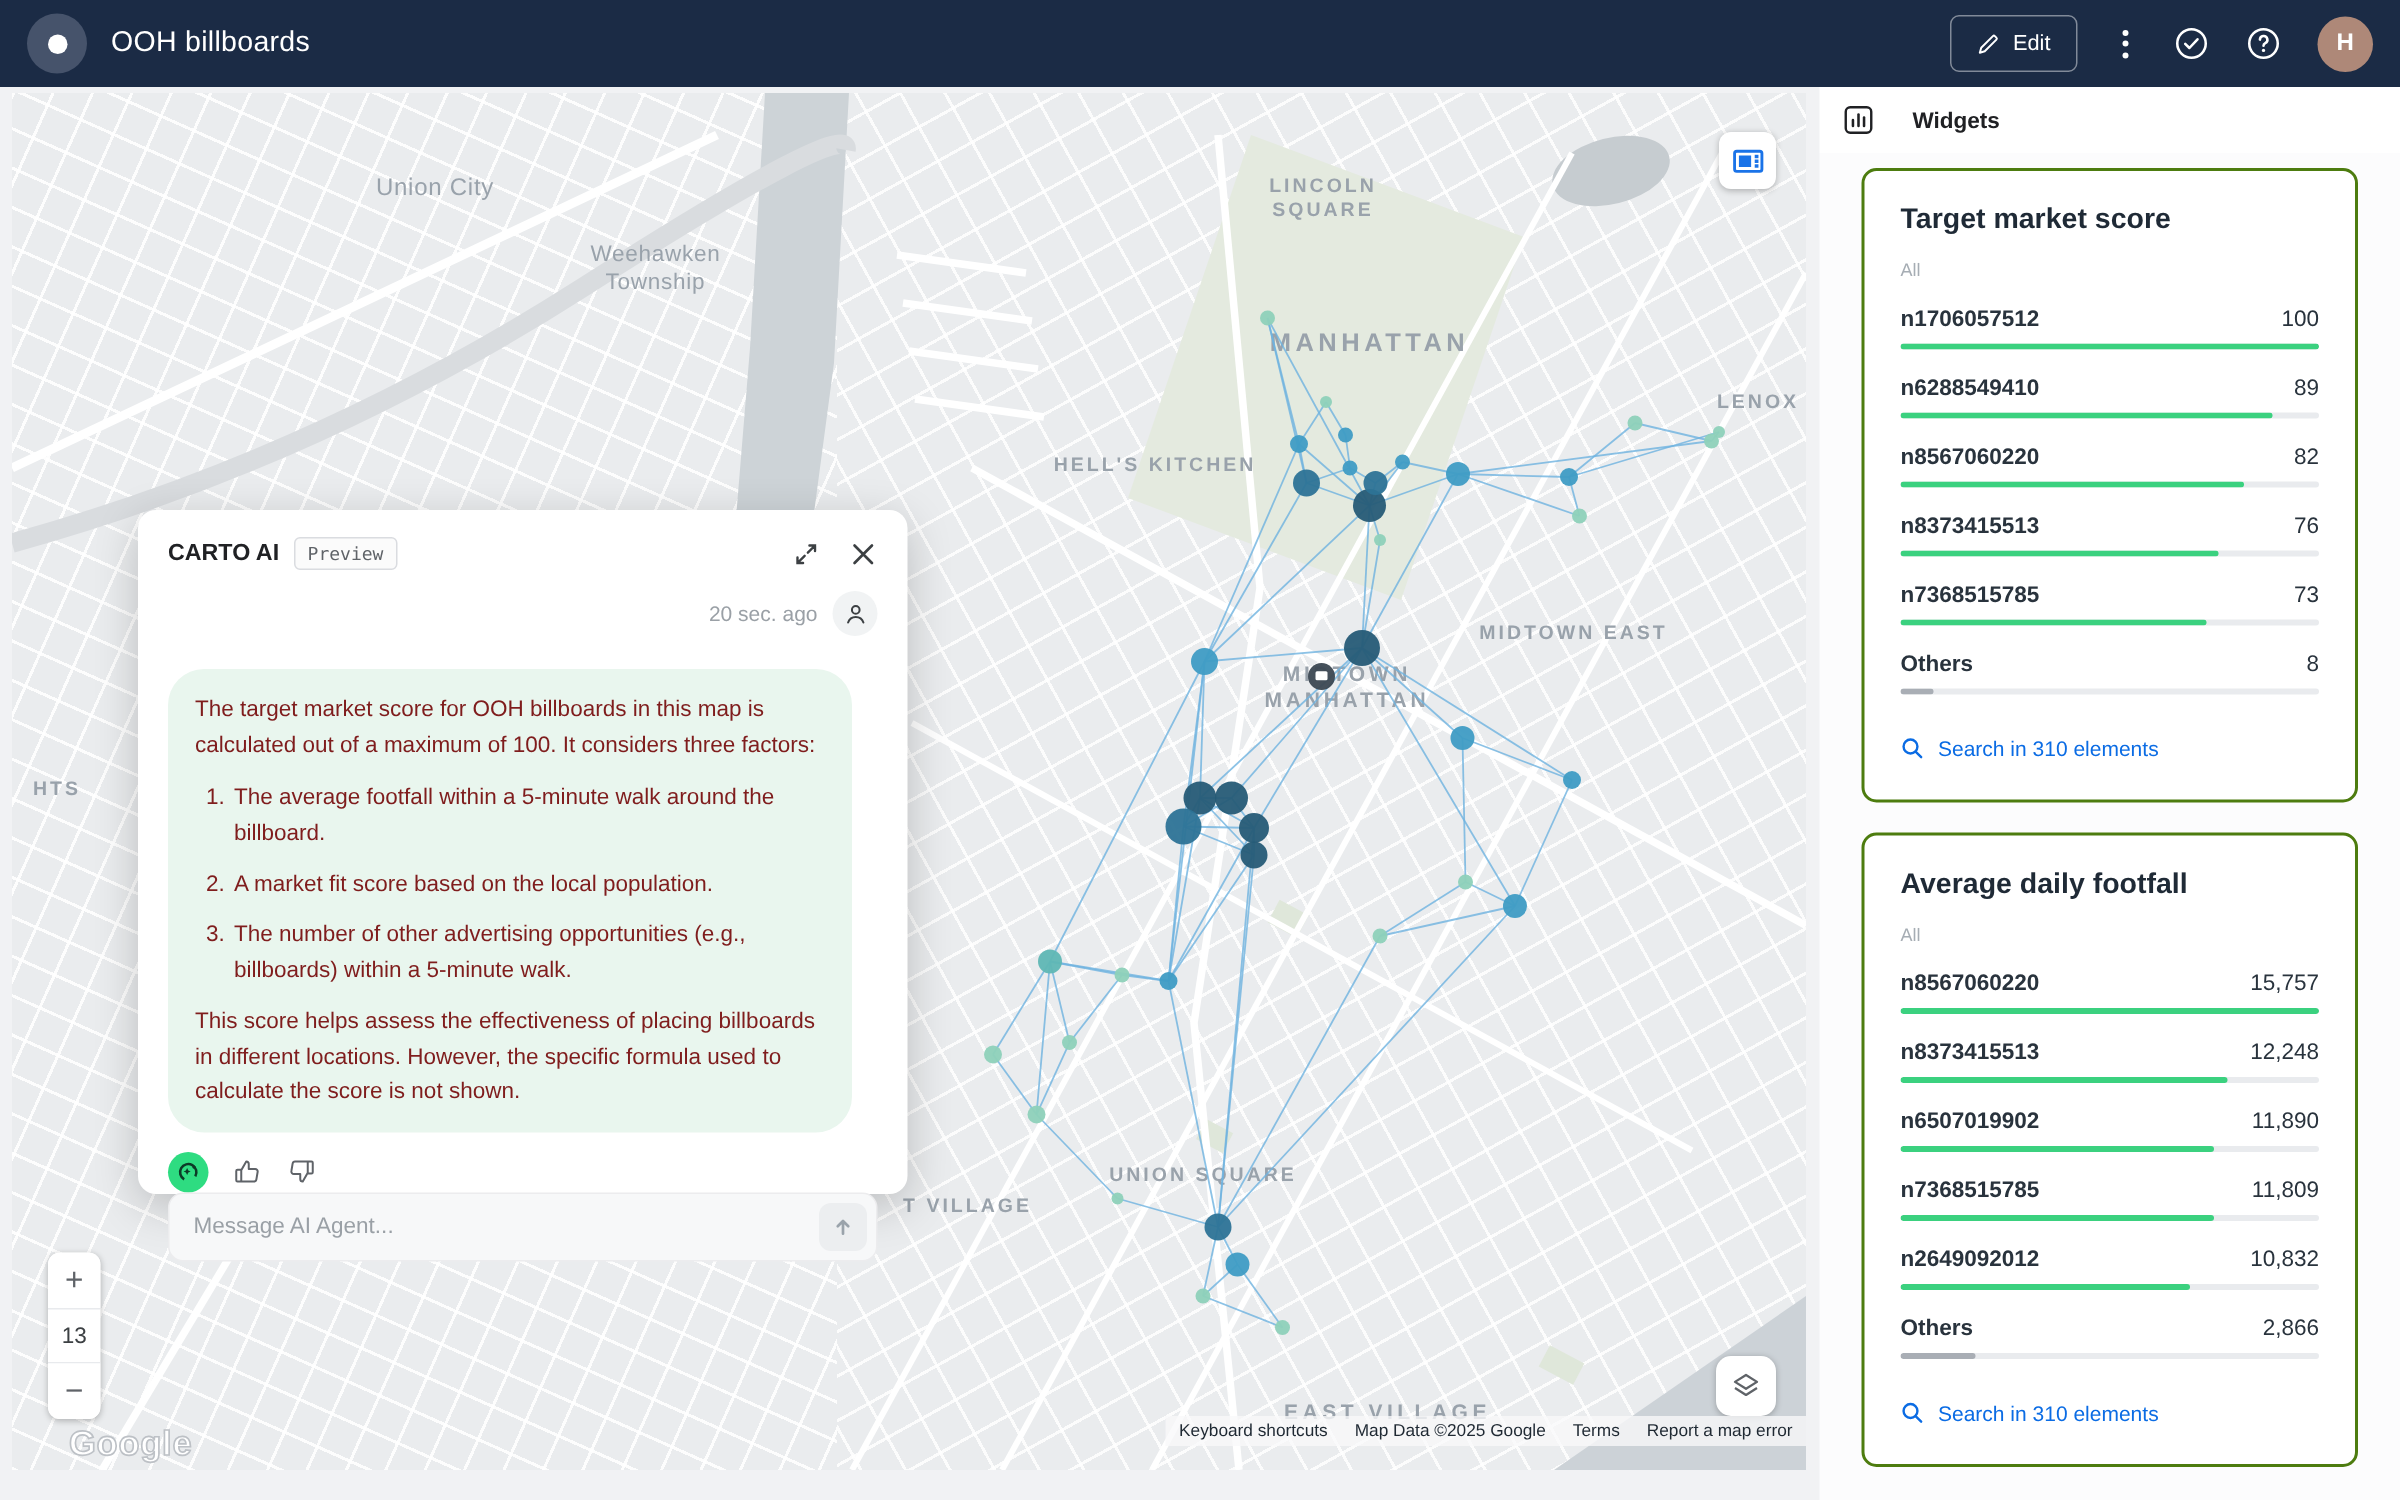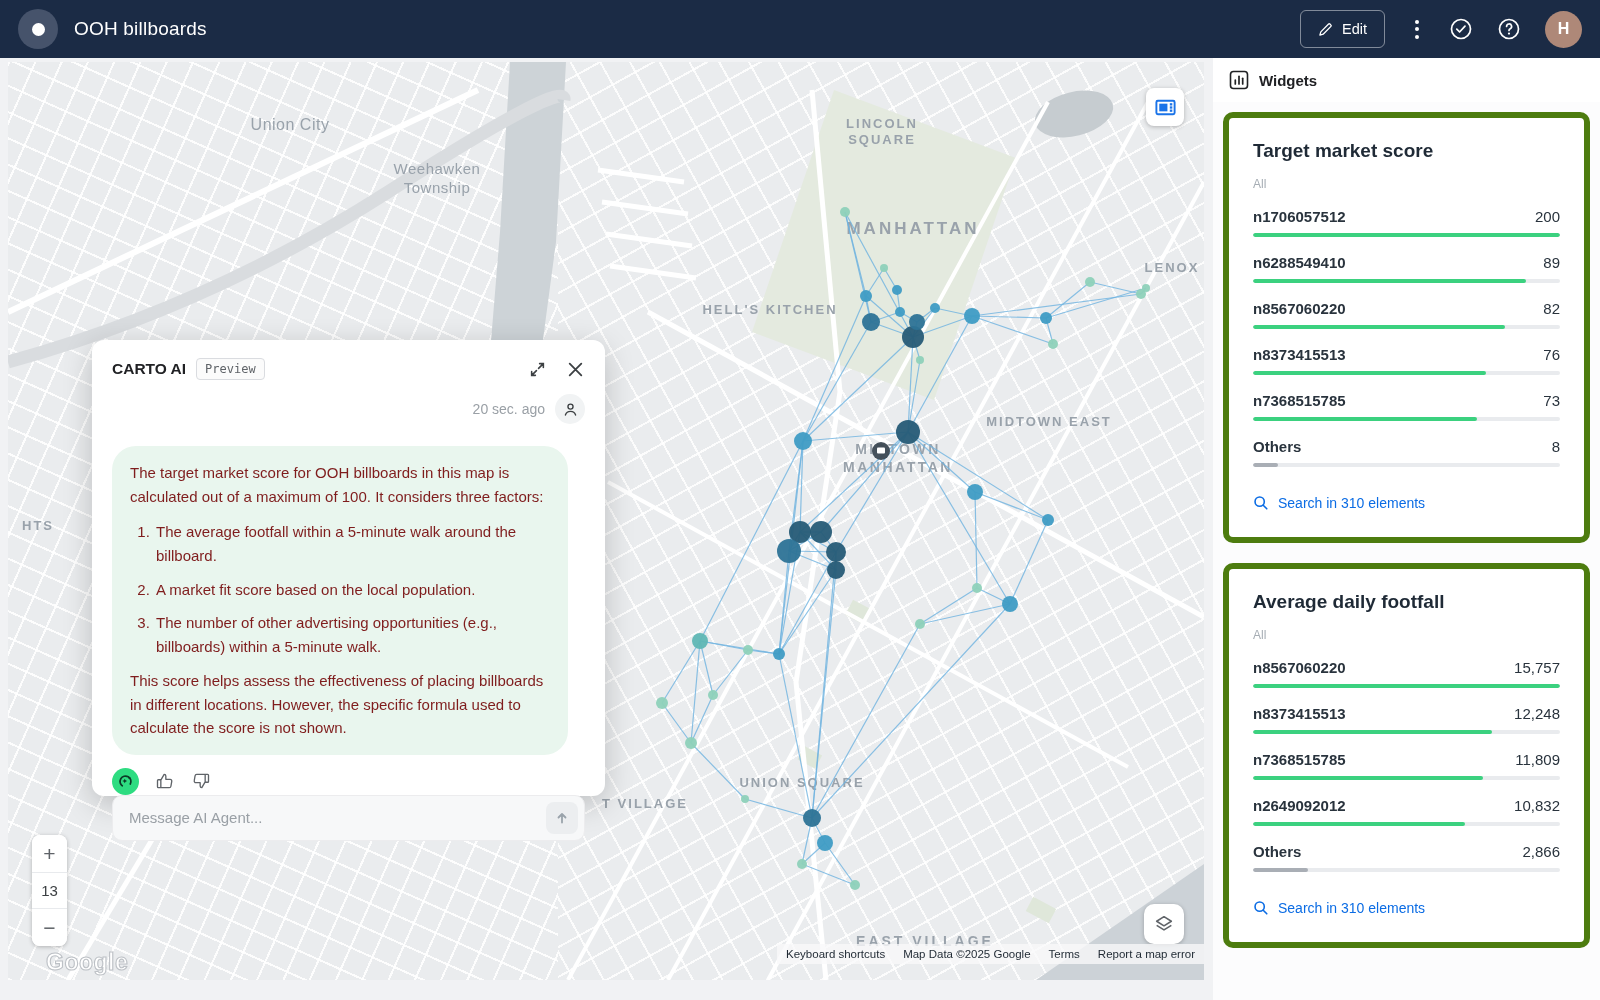--- a/index.html
+++ b/index.html
@@ -59,23 +59,23 @@
   .chat-actions { display:flex; align-items:center; gap:16px; margin-top:13px; }
   .ai-logo { width:27px; height:27px; border-radius:50%; background:#2edc81; display:flex; align-items:center; justify-content:center; }
   .thumb { cursor:pointer; display:block; }
   .chat-input-row { margin-top:auto; position:relative; }
   .chat-input { width:100%; height:46px; background:#f7f8f9; border:1px solid #ececee; border-radius:10px; padding:0 52px 0 16px; font-size:15px; color:#202124; font-family:inherit; outline:none; }
   .chat-input::placeholder { color:#9aa0a6; }
   .send-btn { position:absolute; right:7px; top:7px; width:32px; height:32px; border:none; border-radius:8px; background:#eceef0; display:flex; align-items:center; justify-content:center; cursor:pointer; }
 
   
   .panel { position:absolute; right:0; top:58px; width:387px; bottom:0; background:#fcfcfd; overflow:hidden; }
-  .panel-head { height:44px; display:flex; align-items:center; gap:10px; padding:0 16px; background:#fff; }
+  .panel-head { height:44px; display:flex; align-items:center; gap:26px; padding:0 16px; background:#fff; }
   .panel-head-label { font-size:15px; font-weight:600; color:#202124; }
-  .widget-card { margin:10px 10px 20px; background:#fff; border:6px solid #4d7c0f; border-radius:10px; padding:22px 24px 26px; }
+  .widget-card { margin:10px 28px 20px; background:#fff; border:2px solid #4d7c0f; border-radius:10px; padding:22px 24px 26px; }
   .widget-title { font-size:19px; font-weight:600; color:#1f2a36; }
   .widget-filter { font-size:12px; color:#a6adb4; margin-top:15px; }
   .w-row { margin-top:17px; }
   .w-row-top { display:flex; align-items:baseline; justify-content:space-between; }
   .w-label { font-size:15px; font-weight:600; color:#29333d; }
   .w-value { font-size:15px; color:#29333d; }
   .w-track { margin-top:8px; height:4px; border-radius:2px; background:#e9ebee; overflow:hidden; }
   .w-fill { height:100%; border-radius:2px; background:#3bd17f; }
   .w-fill.other { background:#a9aeb5; }
   .w-search { margin-top:28px; display:flex; align-items:flex-end; gap:9px; color:#0b6ce4; font-size:14px; cursor:pointer; }
@@ -387,21 +387,21 @@
       </svg>
       <span class="panel-head-label">Widgets</span>
     </div>
     <div id="widget-list">
         <div class="widget-card">
           <div class="widget-title">Target market score</div>
           <div class="widget-filter">All</div>
           <div class="w-row">
             <div class="w-row-top">
               <span class="w-label">n1706057512</span>
-              <span class="w-value">200</span>
+              <span class="w-value">100</span>
             </div>
             <div class="w-track">
               <div class="w-fill" style="width: 100%;"></div>
             </div>
           </div>
           <div class="w-row">
             <div class="w-row-top">
               <span class="w-label">n6288549410</span>
               <span class="w-value">89</span>
             </div>
@@ -469,20 +469,29 @@
             <div class="w-row-top">
               <span class="w-label">n8373415513</span>
               <span class="w-value">12,248</span>
             </div>
             <div class="w-track">
               <div class="w-fill" style="width: 78%;"></div>
             </div>
           </div>
           <div class="w-row">
             <div class="w-row-top">
+              <span class="w-label">n6507019902</span>
+              <span class="w-value">11,890</span>
+            </div>
+            <div class="w-track">
+              <div class="w-fill" style="width: 75%;"></div>
+            </div>
+          </div>
+          <div class="w-row">
+            <div class="w-row-top">
               <span class="w-label">n7368515785</span>
               <span class="w-value">11,809</span>
             </div>
             <div class="w-track">
               <div class="w-fill" style="width: 75%;"></div>
             </div>
           </div>
           <div class="w-row">
             <div class="w-row-top">
               <span class="w-label">n2649092012</span>

